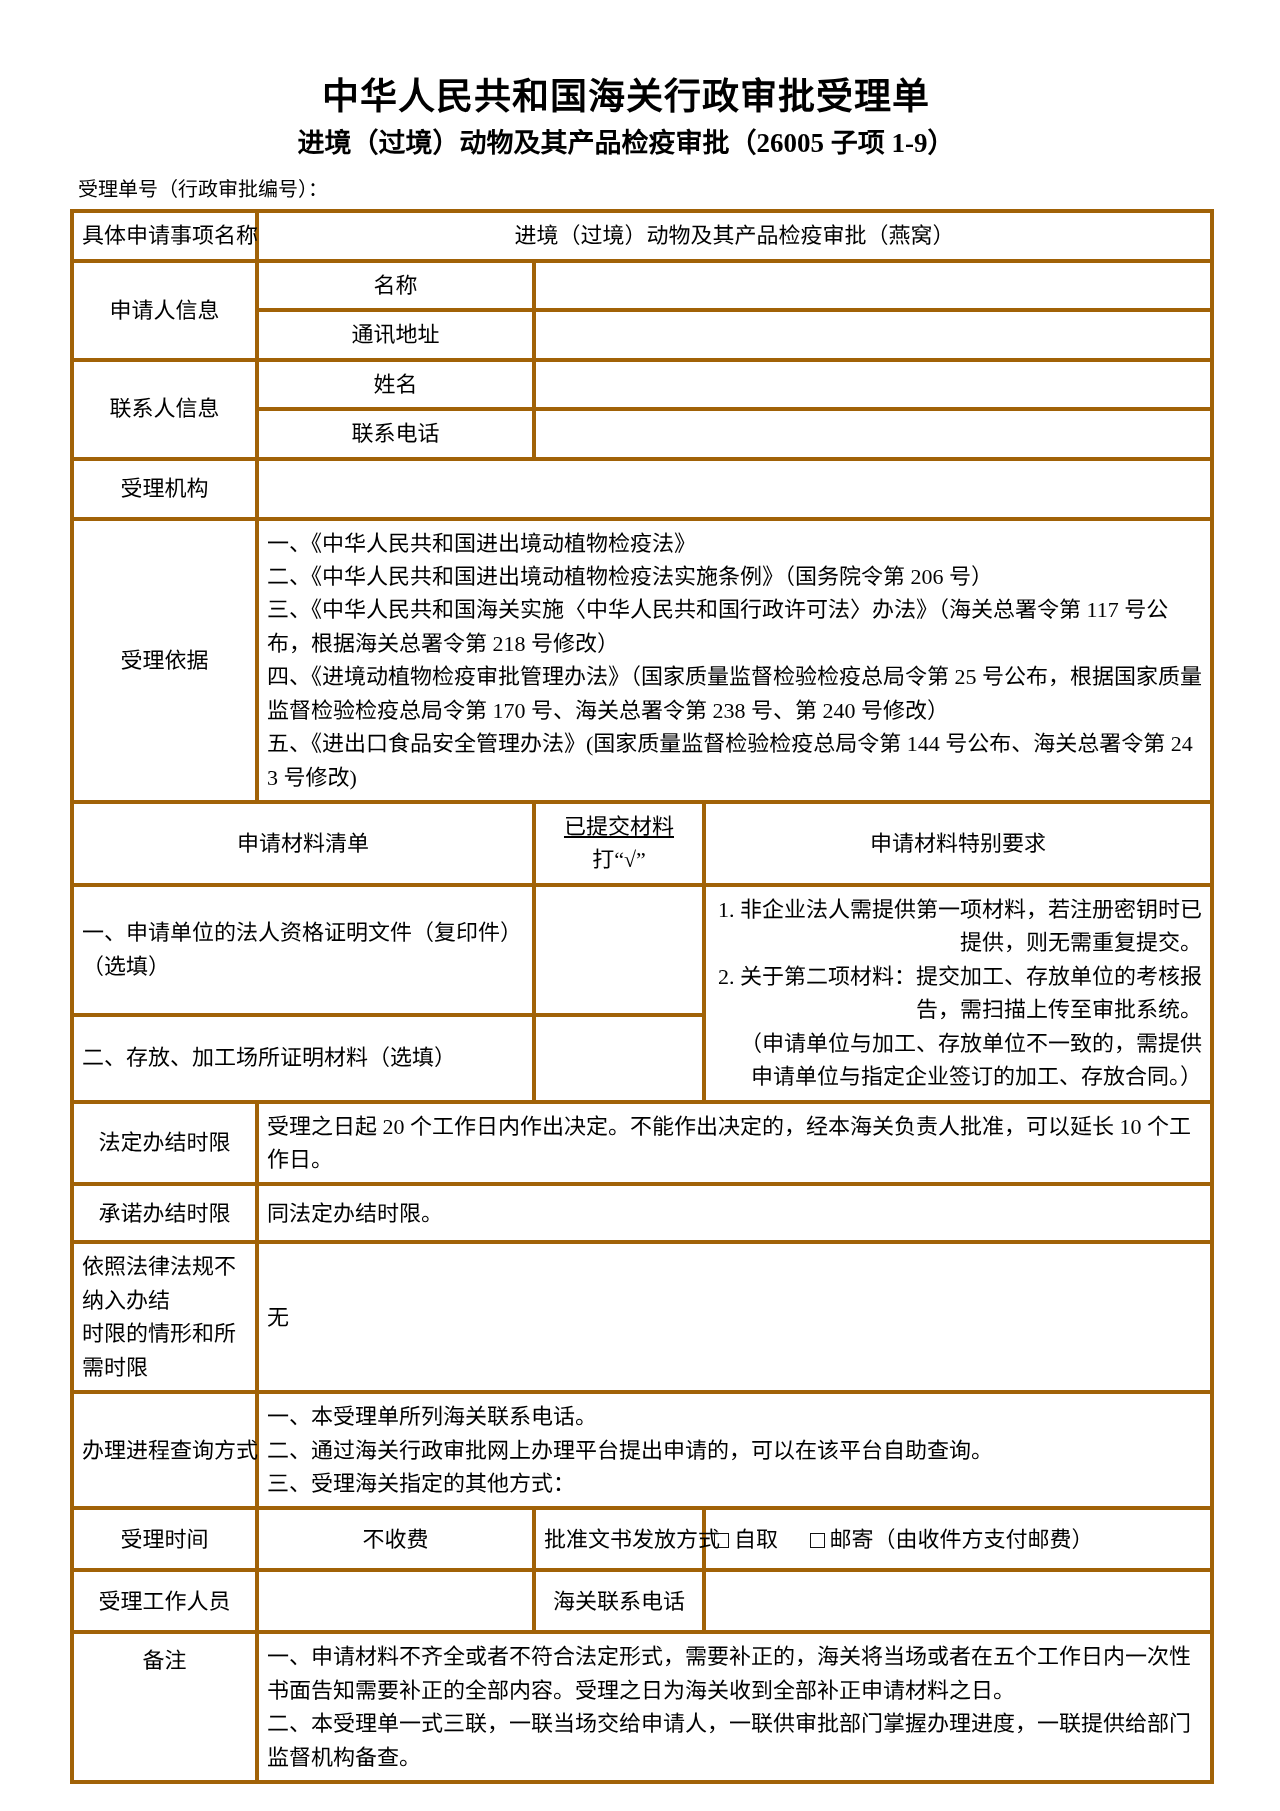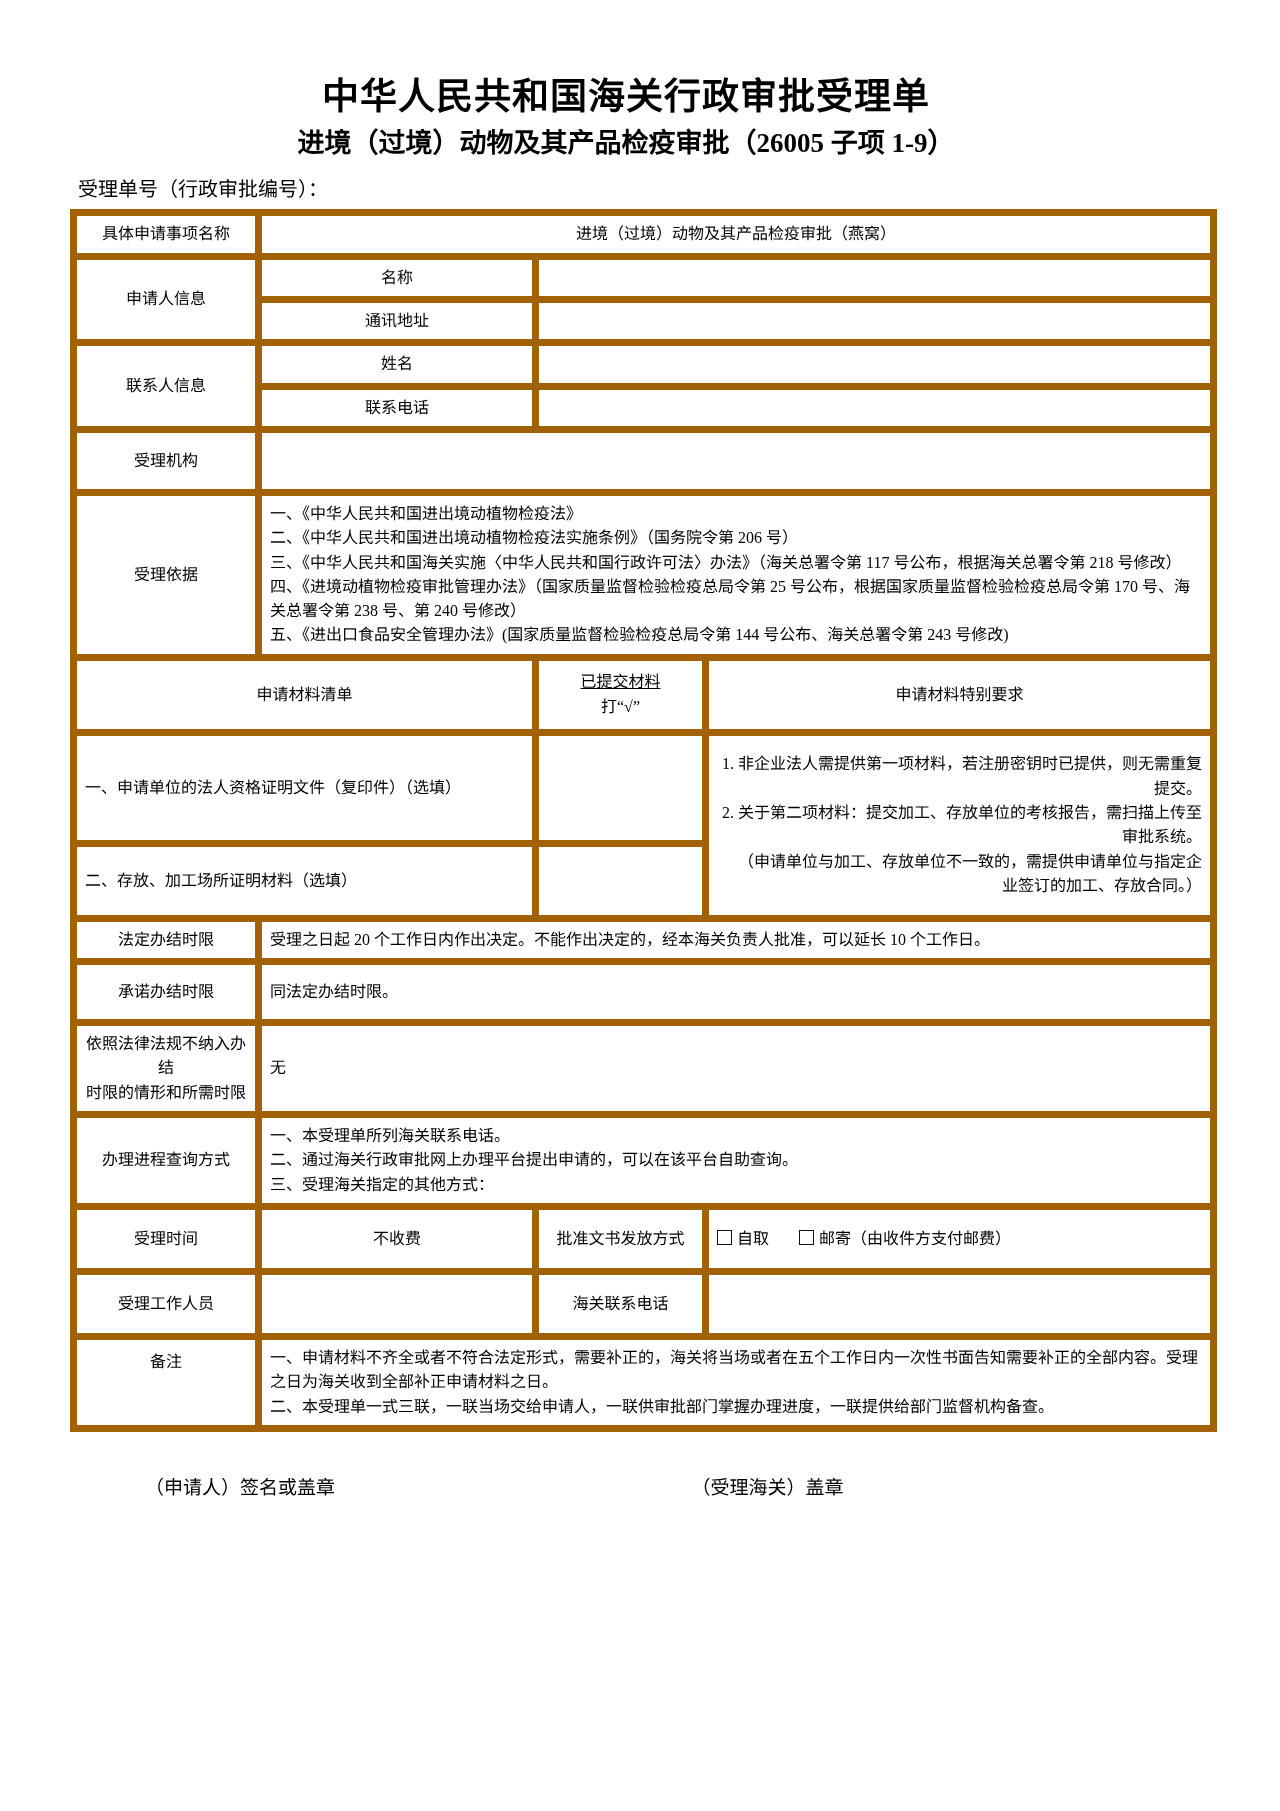--- a/index.html
+++ b/index.html
@@ -45,34 +45,34 @@
     line-height: 1.4;
   }
 
   
   table.form {
     width: 100%;
     border-collapse: collapse;
     table-layout: fixed;
   }
   table.form td {
-    border: 7px solid #a16207;
+    border: 4px solid #a16207;
     padding: 6px 8px;
-    font-size: 16px;
+    font-size: 22px;
     line-height: 1.52;
     vertical-align: middle;
     word-break: break-all;
   }
   .lbl {
     text-align: center;
     font-size: 19px;
     white-space: nowrap;
   }
   .lbl-sm {
-    text-align: center;
+    text-align: left;
     font-size: 15px;
     line-height: 1.6;
   }
   .ctr { text-align: center; }
   .txt {
     text-align: left;
     vertical-align: top;
     padding: 7px 10px 9px 10px;
   }
   .txt p {

